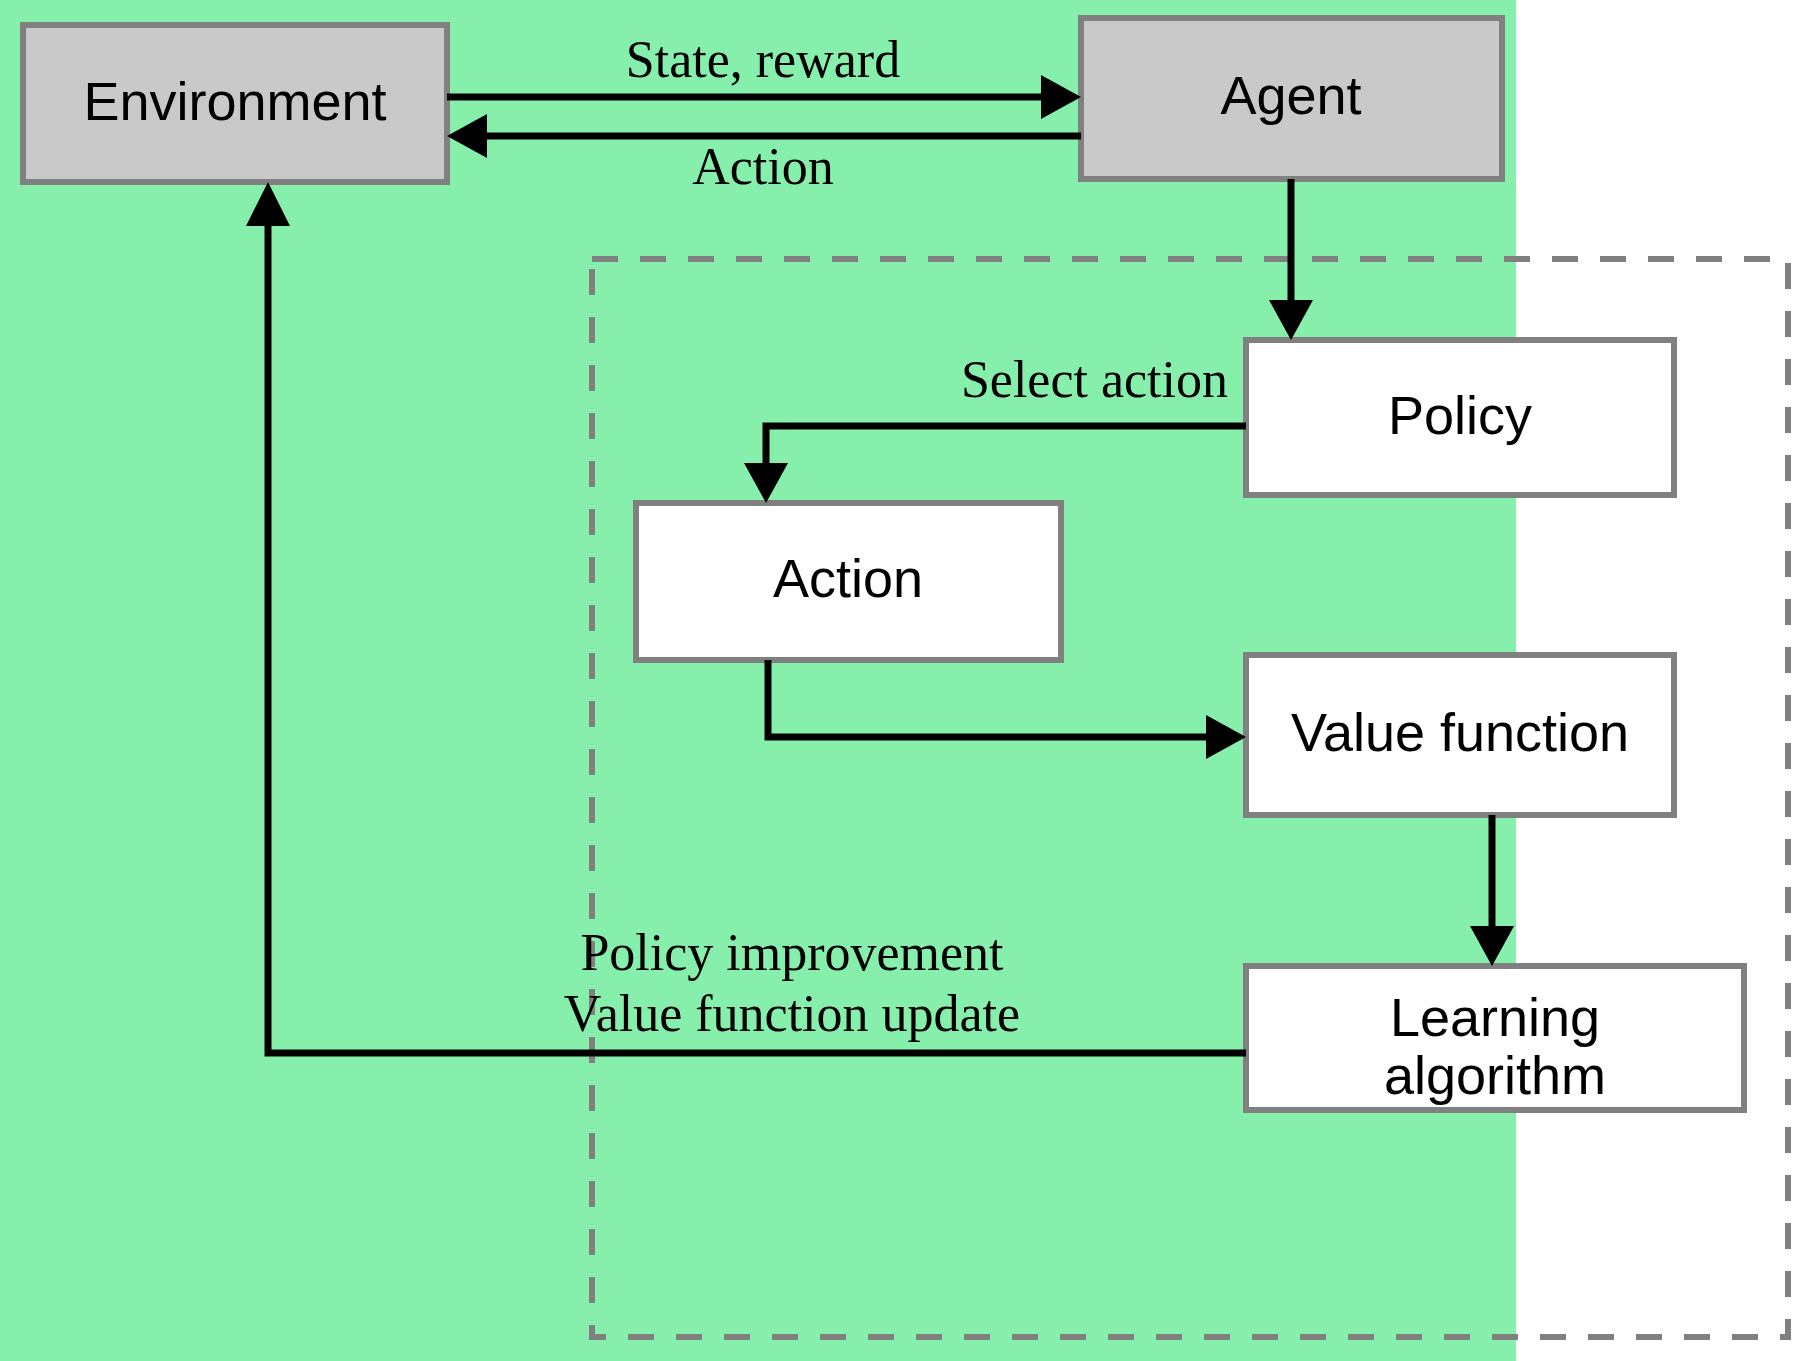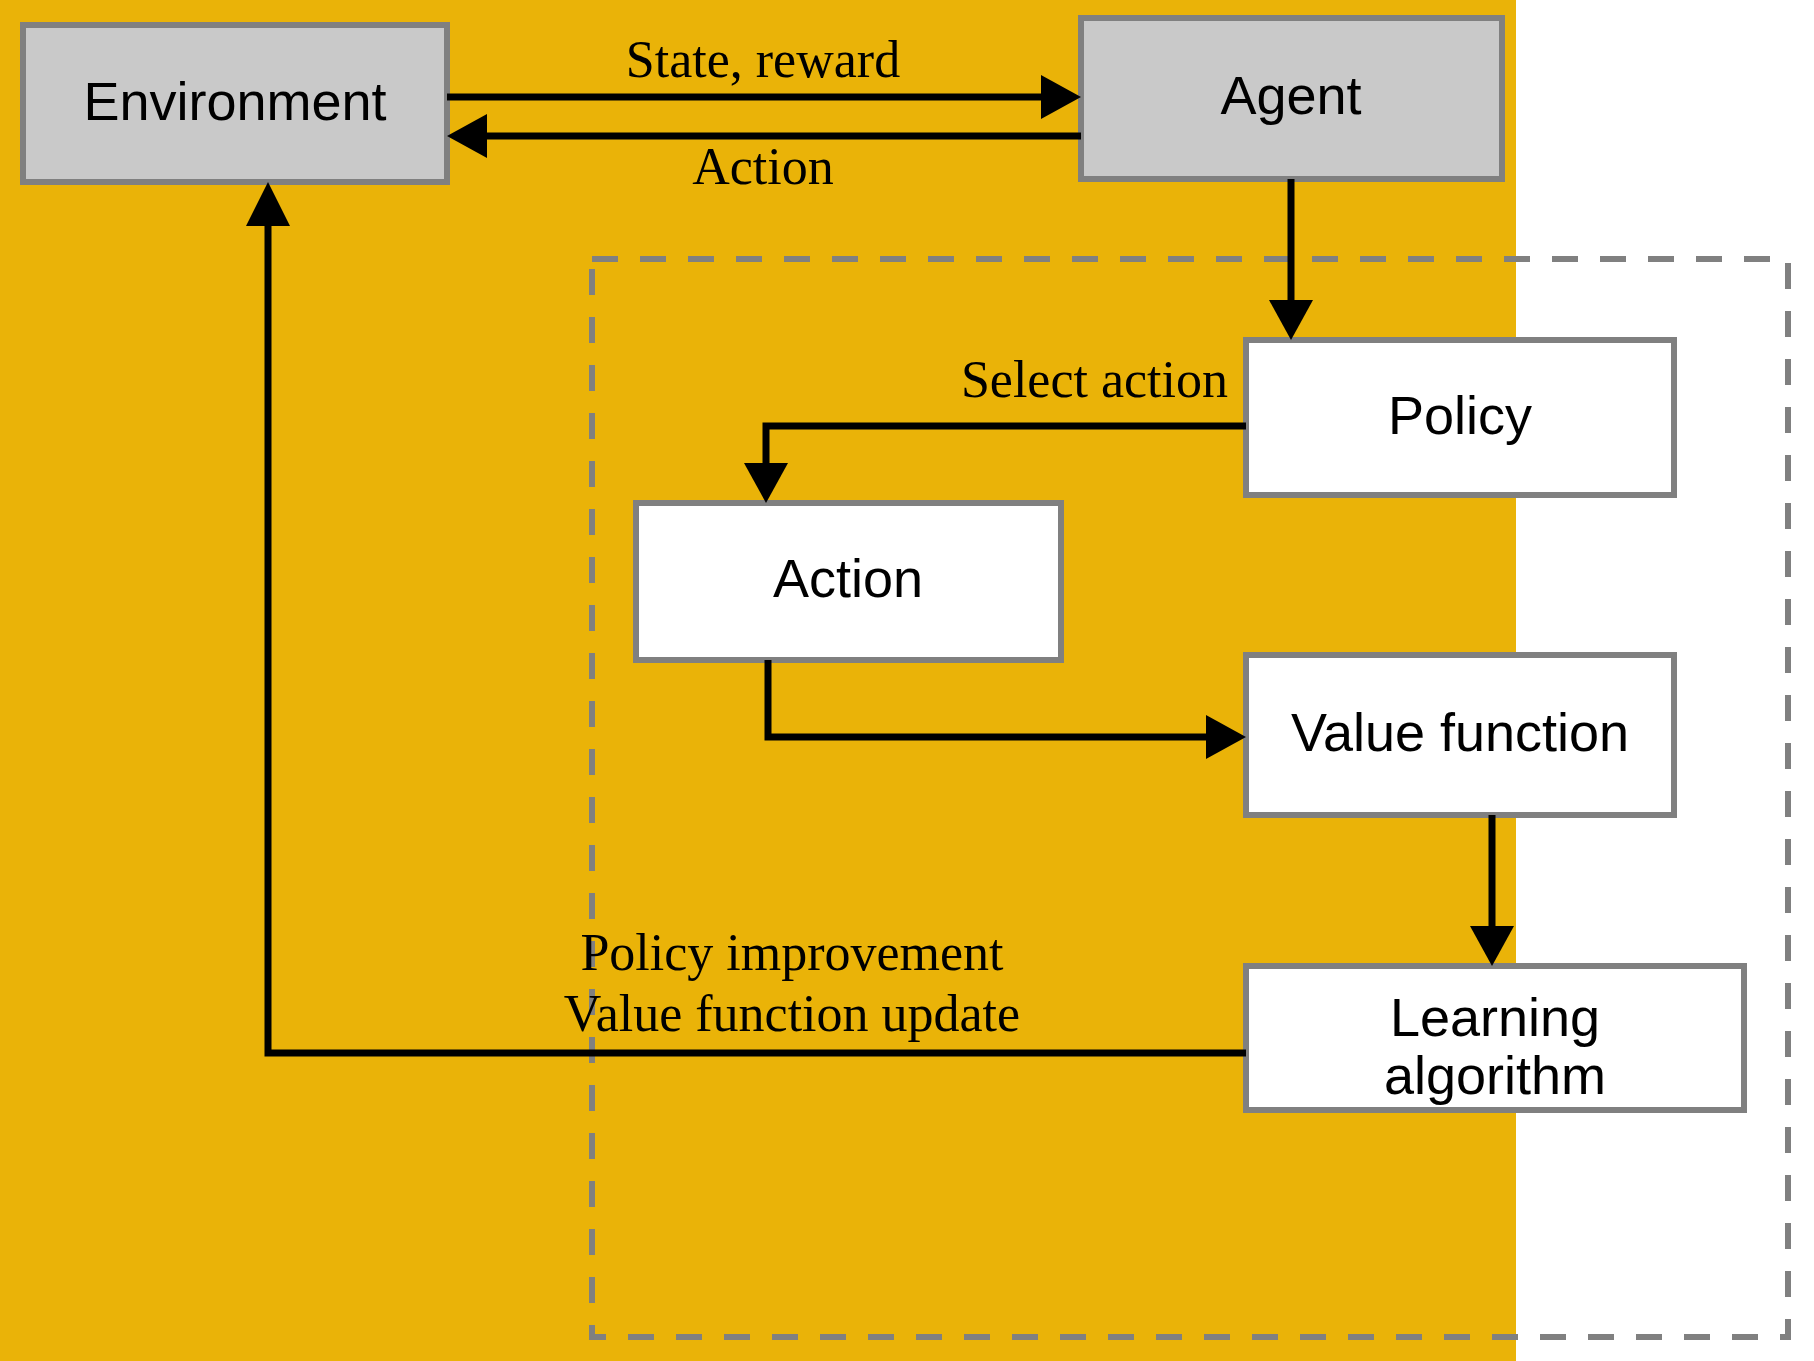--- a/index.html
+++ b/index.html
@@ -10,21 +10,21 @@
   body {
     width: 1814px;
     height: 1361px;
     font-family: "Liberation Sans", sans-serif;
     overflow: hidden;
   }
   #diagram-root {
     position: relative;
     width: 1516px;
     height: 1361px;
-    background: #eab308;
+    background: #86efac;
   }
   svg#diagram-svg {
     display: block;
     width: 1814px;
     height: 1361px;
   }
   .box-label {
     font-family: "Liberation Sans", sans-serif;
     font-size: 54px;
     fill: #000000;

